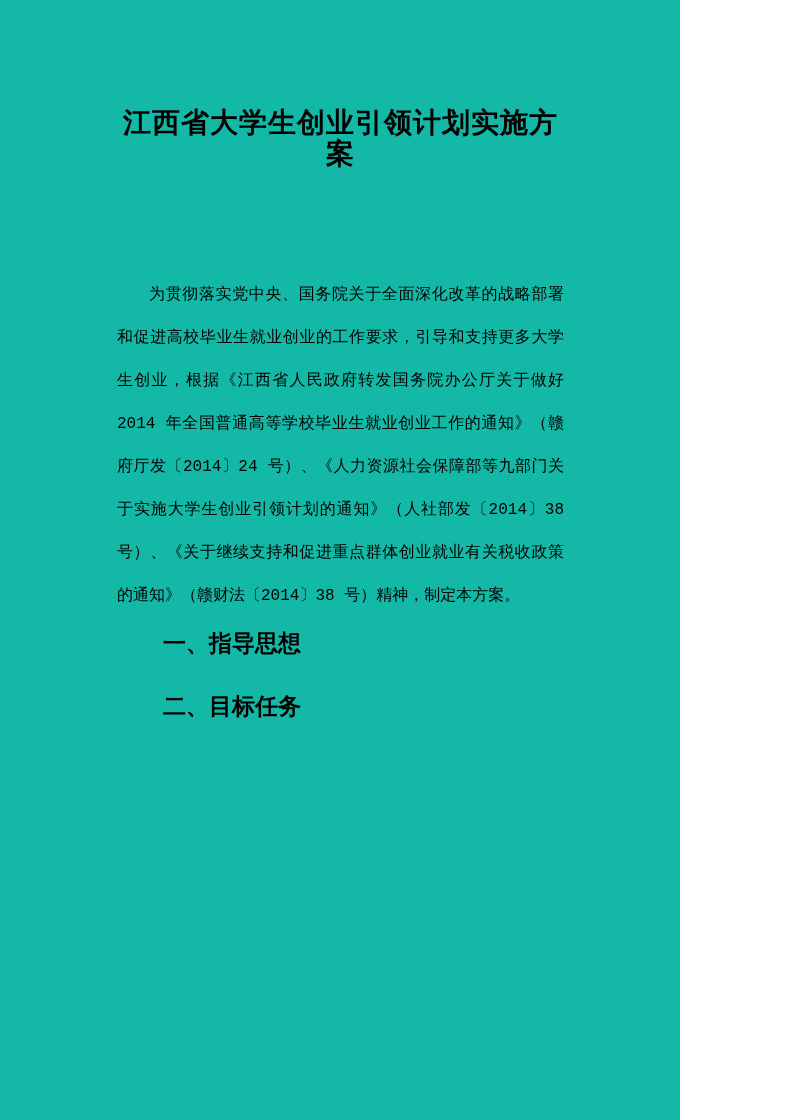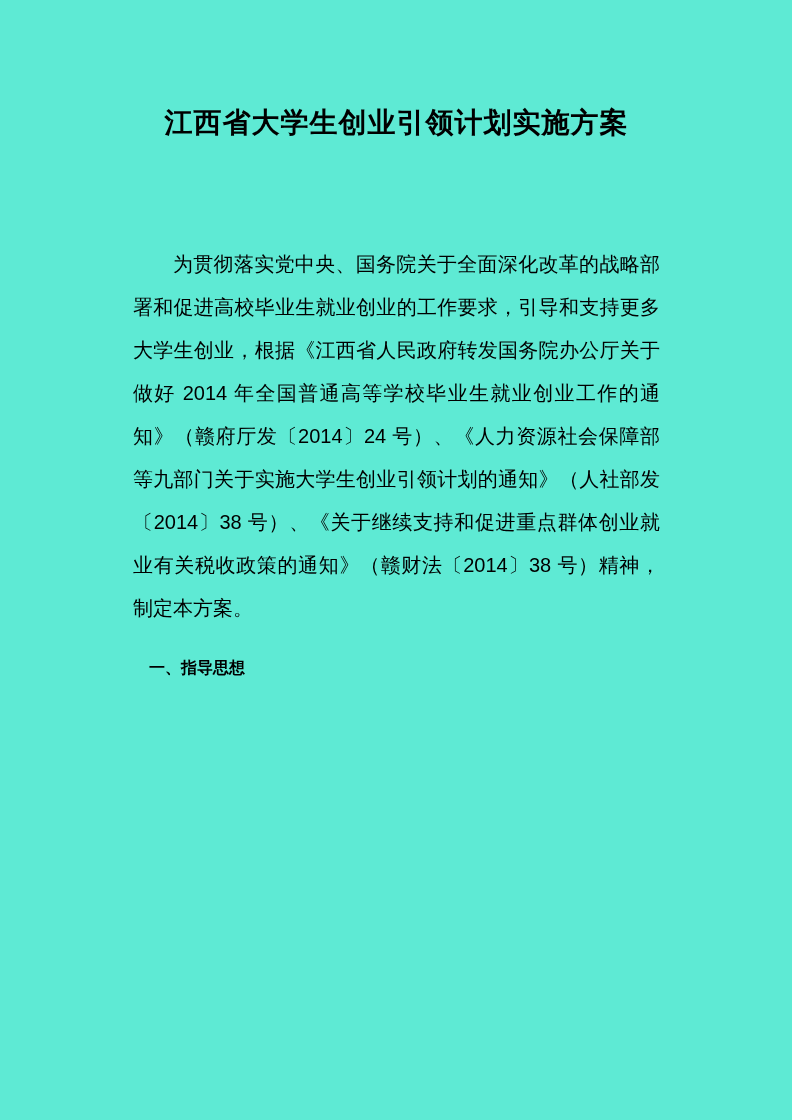--- a/index.html
+++ b/index.html
@@ -2,23 +2,23 @@
 <html><head>
 <meta charset="utf-8">
 <style>
   html, body {
     margin: 0;
     padding: 0;
     background: #ffffff;
   }
   .page {
     position: relative;
-    width: 792px;
+    width: 680px;
     height: 1120px;
-    background: #5eead4;
+    background: #14b8a6;
     color: #000000;
     box-sizing: border-box;
     padding: 0 116px 0 117px;
     overflow: hidden;
     font-family: "DejaVu Serif", "Liberation Serif", serif;
   }
   .doc-title {
     margin: 0;
     padding-top: 108px;
     text-align: center;
@@ -26,41 +26,42 @@
     line-height: 1.1;
     font-weight: bold;
     letter-spacing: 1px;
     font-family: "DejaVu Sans", "Liberation Sans", sans-serif;
     color: #000000;
   }
   .doc-body {
     margin-top: 104px;
   }
   .para {
-    margin: 16px;
-    font-size: 20px;
+    margin: 0;
+    font-size: 16px;
     line-height: 43px;
     text-align: justify;
     text-justify: inter-ideograph;
     text-indent: 2em;
     color: #000000;
-    font-family: Liberation Sans, sans-serif;
+    font-family: Liberation Mono, monospace;
   }
   .heading {
     margin: 4px 0 20px 0;
-    font-size: 16px;
+    font-size: 23px;
     line-height: 43px;
     font-weight: bold;
     text-indent: 2em;
     color: #000000;
     font-family: "DejaVu Sans", "Liberation Sans", sans-serif;
   }
 </style>
 </head>
 <body>
 
 <div class="page">
   <h1 class="doc-title">江西省大学生创业引领计划实施方案</h1>
   <div class="doc-body" id="doc-body">
       <p class="para">为贯彻落实党中央、国务院关于全面深化改革的战略部署和促进高校毕业生就业创业的工作要求，引导和支持更多大学生创业，根据《江西省人民政府转发国务院办公厅关于做好 2014 年全国普通高等学校毕业生就业创业工作的通知》（赣府厅发〔2014〕24 号）、《人力资源社会保障部等九部门关于实施大学生创业引领计划的通知》（人社部发〔2014〕38 号）、《关于继续支持和促进重点群体创业就业有关税收政策的通知》（赣财法〔2014〕38 号）精神，制定本方案。</p>
       <h2 class="heading">一、指导思想</h2>
+      <h2 class="heading">二、目标任务</h2>
     </div>
 </div>
 
 </body></html>

